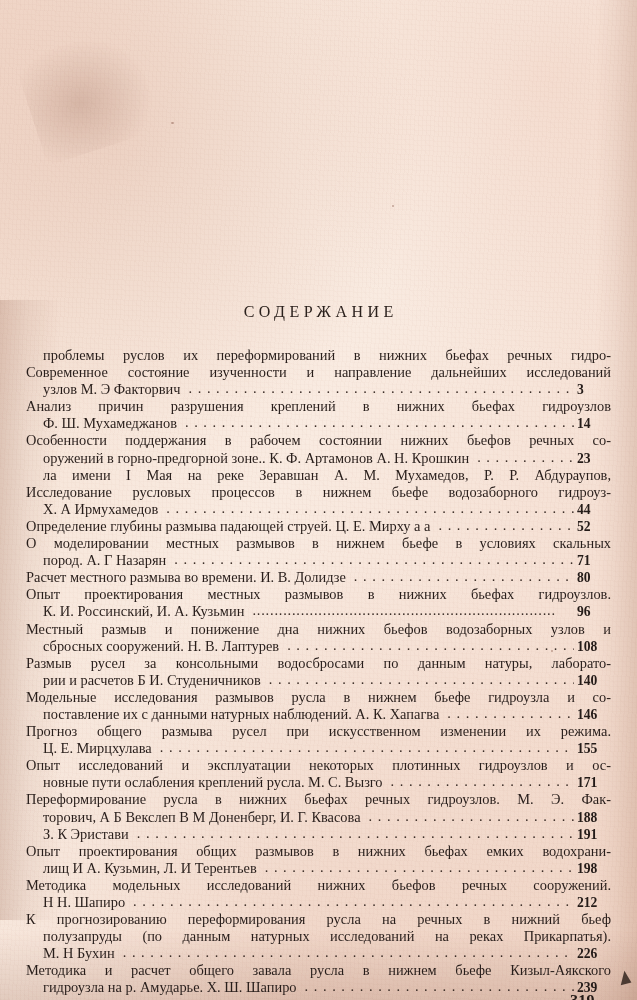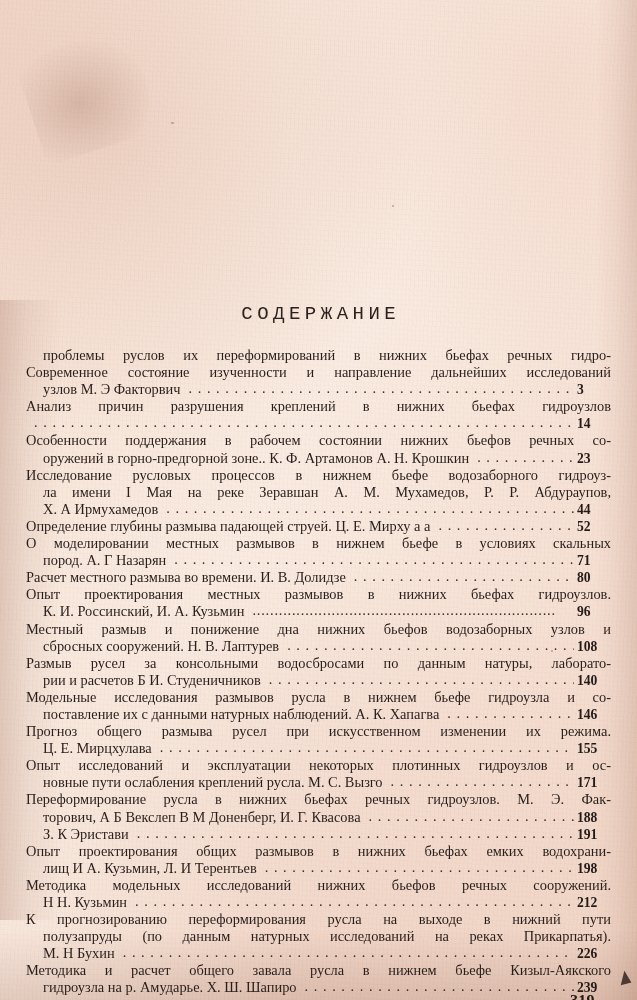--- a/index.html
+++ b/index.html
@@ -76,26 +76,25 @@
   .content {
     position: absolute;
     inset: 0;
   }
 
   .toc-title {
     position: absolute;
     top: 303px;
     left: 0; right: 0;
     text-align: center;
-    font-size: 19px;
+    font-size: 16px;
     letter-spacing: 4.5px;
     color: #2b211d;
     font-weight: 400;
     text-indent: 4.5px;
-    font-family: Liberation Mono, monospace;
   }
 
   .toc-list {
     position: absolute;
     top: 347px;
     left: 26px;
     width: 585px;
   }
 
   .entry {
@@ -204,35 +203,36 @@
           <div class="line justify">Современное состояние изученности и направление дальнейших исследований</div>
           <div class="lastline">
             <span class="txt indent">узлов М. Э Факторвич</span>
             <span class="dots">.....................................................................</span>
             <span class="pg">3</span>
           </div>
         </div>
         <div class="entry">
           <div class="line justify">Анализ причин разрушения креплений в нижних бьефах гидроузлов</div>
           <div class="lastline">
+            <span class="txt indent">Ф. Ш. Мухамеджанов</span>
             <span class="dots">.....................................................................</span>
             <span class="pg">14</span>
           </div>
         </div>
         <div class="entry">
           <div class="line justify">Особенности поддержания в рабочем состоянии нижних бьефов речных со-</div>
           <div class="lastline">
             <span class="txt indent">оружений в горно-предгорной зоне.. К. Ф. Артамонов А. Н. Крошкин</span>
             <span class="dots">.....................................................................</span>
             <span class="pg">23</span>
           </div>
         </div>
         <div class="entry">
+          <div class="line justify indent">ла имени I Мая на реке Зеравшан А. М. Мухамедов, Р. Р. Абдураупов,</div>
           <div class="line justify">Исследование русловых процессов в нижнем бьефе водозаборного гидроуз-</div>
-          <div class="line justify indent">ла имени I Мая на реке Зеравшан А. М. Мухамедов, Р. Р. Абдураупов,</div>
           <div class="lastline">
             <span class="txt indent">Х. А Ирмухамедов</span>
             <span class="dots">.....................................................................</span>
             <span class="pg">44</span>
           </div>
         </div>
         <div class="entry">
           <div class="lastline">
             <span class="txt">Определение глубины размыва падающей струей. Ц. Е. Мирху а а</span>
             <span class="dots">.....................................................................</span>
@@ -321,27 +321,27 @@
           <div class="line justify">Опыт проектирования общих размывов в нижних бьефах емких водохрани-</div>
           <div class="lastline">
             <span class="txt indent">лищ И А. Кузьмин, Л. И Терентьев</span>
             <span class="dots">.....................................................................</span>
             <span class="pg">198</span>
           </div>
         </div>
         <div class="entry">
           <div class="line justify">Методика модельных исследований нижних бьефов речных сооружений.</div>
           <div class="lastline">
-            <span class="txt indent">Н Н. Кузьмин</span>
+            <span class="txt indent">Н Н. Шапиро</span>
             <span class="dots">.....................................................................</span>
             <span class="pg">212</span>
           </div>
         </div>
         <div class="entry">
-          <div class="line justify">К прогнозированию переформирования русла на выходе в нижний пути</div>
+          <div class="line justify">К прогнозированию переформирования русла на речных в нижний бьеф</div>
           <div class="line justify indent">полузапруды (по данным натурных исследований на реках Прикарпатья).</div>
           <div class="lastline">
             <span class="txt indent">М. Н Бухин</span>
             <span class="dots">.....................................................................</span>
             <span class="pg">226</span>
           </div>
         </div>
         <div class="entry">
           <div class="line justify">Методика и расчет общего завала русла в нижнем бьефе Кизыл-Аякского</div>
           <div class="lastline">

